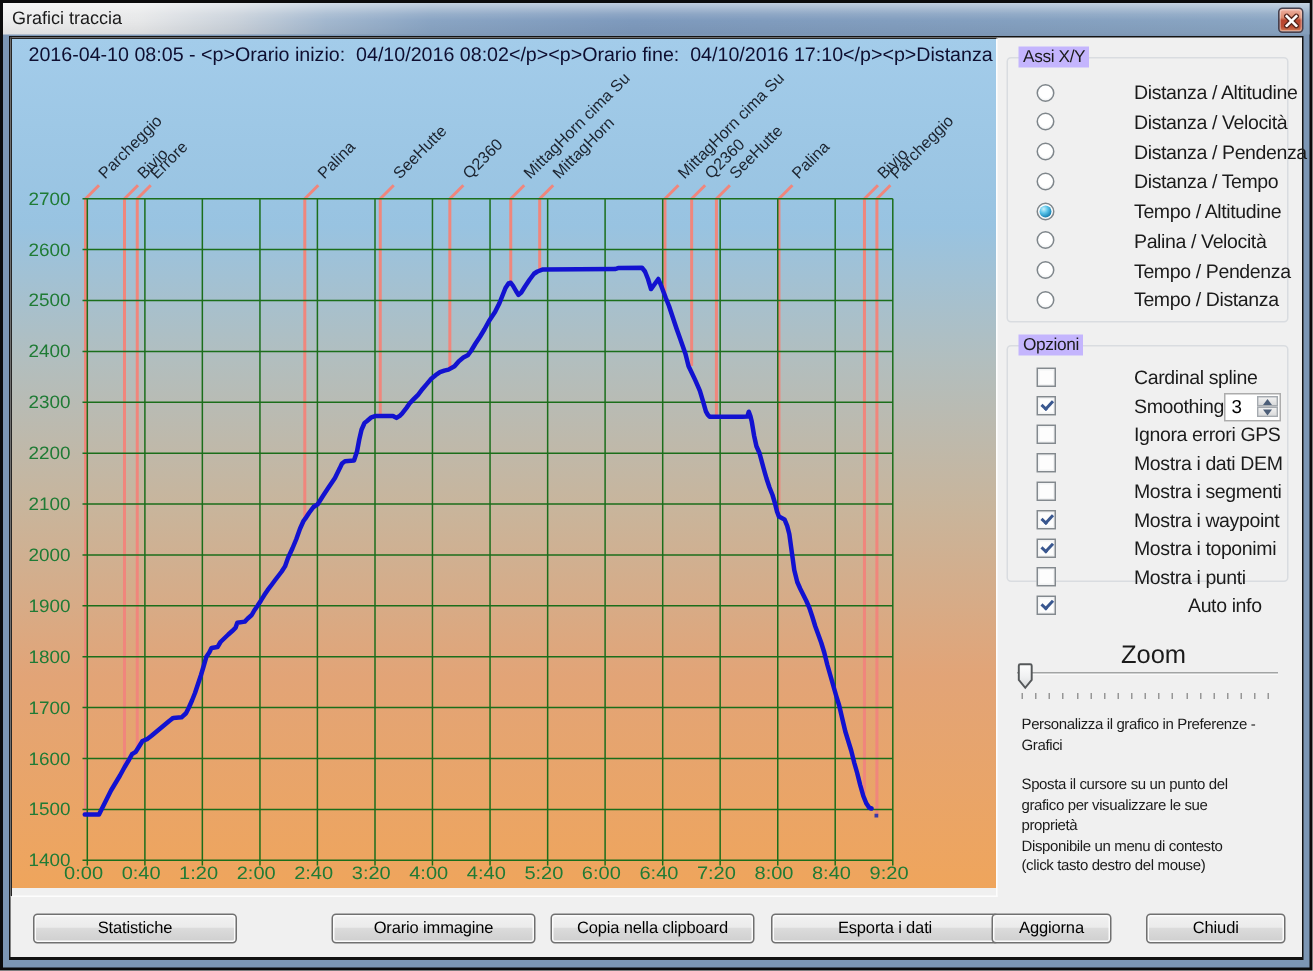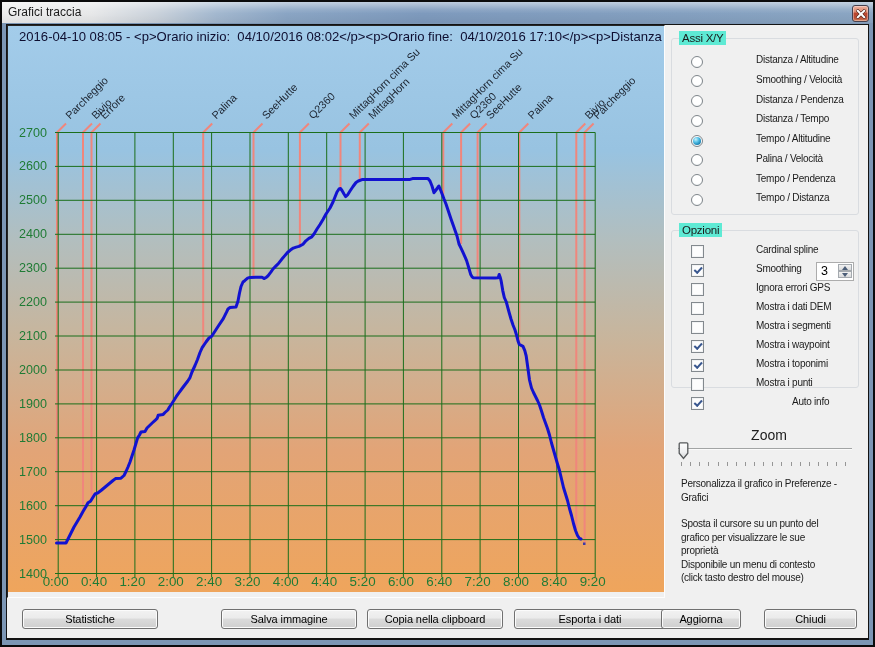--- a/index.html
+++ b/index.html
@@ -15,40 +15,40 @@
   border:1px solid #46404d; background:linear-gradient(180deg,#EFB0A0 0%,#DD8B70 38%,#B8452E 50%,#BC4B32 78%,#D07E59 100%);
   z-index:3; box-shadow:inset 0 0 0 1px rgba(255,255,255,.35); }
 
 #innerborder { position:absolute; left:6px; top:24px; width:863px; height:616px; background:#131313; }
 #client { position:absolute; left:7px; top:25px; width:861px; height:613px; background:#F0F0F0; }
 #chartpanel { position:absolute; left:7px; top:25px; width:658px; height:573px;
   border-top:1px solid #252525; border-left:1px solid #252525;
   border-right:1px solid #FDFDFD; border-bottom:1px solid #FDFDFD; background:#F0F0F0; }
 #chart { position:absolute; left:0; top:0; }
 .group { position:absolute; left:671px; width:188px; border:1px solid #D9DCE0; border-radius:3px; }
-.group > b { position:absolute; left:7px; top:-8px; background:#5eead4; padding:0 3px; font-weight:normal; font-size:11.5px; letter-spacing:-0.25px; color:#1b1b1b; line-height:14px; }
-.ctl { position:absolute; font-size:10px; color:#1b1b1b; white-space:nowrap; letter-spacing:-0.25px;padding-left:46px; }
+.group > b { position:absolute; left:7px; top:-8px; background:#c4b5fd; padding:0 3px; font-weight:normal; font-size:11.5px; letter-spacing:-0.25px; color:#1b1b1b; line-height:14px; }
+.ctl { position:absolute; font-size:13px; color:#1b1b1b; white-space:nowrap; letter-spacing:-0.25px;padding-left:46px; }
 .radio { position:absolute; width:12px; height:12px; border:1px solid #7F868B; border-radius:50%;
   background:radial-gradient(circle at 50% 40%,#FFFFFF 55%,#E2E6E9 100%); }
 .rdot { position:absolute; left:1px; top:1px; width:8px; height:8px; border-radius:50%;
   background:radial-gradient(circle at 35% 30%,#C9F1FB 0%,#5AC4E9 35%,#1E88B8 70%,#0D5E86 100%); }
 .cb { position:absolute; width:13px; height:13px; border:1px solid #83898E;
   background:#FDFDFD; box-shadow:inset 0 0 0 1px #F2F3F4; }
 .check { position:absolute; left:1.5px; top:2px; width:8px; height:4.5px;
   border-left:2.4px solid #39578F; border-bottom:2.4px solid #39578F; transform:rotate(-47deg); }
 #spin { position:absolute; left:816px; top:261.5px; width:38px; height:19px; border:1px solid #ACACAC; background:#fff; }
 #spin i { position:absolute; left:4px; top:1.5px; font-style:normal; font-size:12.5px; color:#000; }
 #spinbtns { position:absolute; right:1.5px; top:1.5px; width:14px; height:14px; }
 .sbtn { position:absolute; left:0; width:14px; height:7px; background:linear-gradient(180deg,#F2F2F2,#D9DADB); border:1px solid #A5AAAF; }
 .sbtn.up { top:0; }
 .sbtn.dn { top:7px; }
 .arr { position:absolute; left:3px; width:0; height:0; border-left:3.5px solid transparent; border-right:3.5px solid transparent; }
 .arr.u { top:1px; border-bottom:4px solid #4C5E78; }
 .arr.d { top:1px; border-top:4px solid #4C5E78; }
-#zoomlbl { position:absolute; left:679px; top:427px; width:180px; text-align:center; font-size:14px; color:#1b1b1b; }
+#zoomlbl { position:absolute; left:679px; top:427px; width:180px; text-align:center; font-size:17px; color:#1b1b1b; }
 #slidertrack { position:absolute; left:678px; top:448px; width:174px; height:1.5px; background:#A2A4A4; border-bottom:1px solid #FAFAFA; }
 #thumb { position:absolute; left:678px; top:442px; }
 .tick { position:absolute; top:461.5px; width:1px; height:4px; background:#969696; }
 .para { position:absolute; left:681px; width:183px; font-size:10px; letter-spacing:-0.25px; line-height:13.5px; color:#1b1b1b; }
 .btn { position:absolute; top:609px; height:20px; border:1px solid #707070; border-radius:3px;
   background:linear-gradient(180deg,#F2F2F2 0%,#EBEBEB 45%,#DBDBDB 50%,#CFCFCF 100%);
   box-shadow:inset 0 0 0 1px #FBFBFB; font-size:11px; letter-spacing:-0.1px; color:#000; text-align:center; line-height:18px; }
 </style>
 </head>
 <body>
@@ -175,21 +175,21 @@
 </svg>
 <div class="group" style="top:38px;height:177px">
     <b>Assi X/Y</b>
   </div>
 <div class="group" style="top:230px;height:158px">
     <b>Opzioni</b>
   </div>
 <span class="radio" style="left:691px;top:55.7px"></span>
 <span class="ctl" style="left:710px;top:54.2px">Distanza / Altitudine</span>
 <span class="radio" style="left:691px;top:75.4px"></span>
-<span class="ctl" style="left:710px;top:73.9px">Smoothing / Velocità</span>
+<span class="ctl" style="left:710px;top:73.9px">Distanza / Velocità</span>
 <span class="radio" style="left:691px;top:95.2px"></span>
 <span class="ctl" style="left:710px;top:93.7px">Distanza / Pendenza</span>
 <span class="radio" style="left:691px;top:114.9px"></span>
 <span class="ctl" style="left:710px;top:113.4px">Distanza / Tempo</span>
 <span class="radio" style="left:691px;top:134.7px">
     <span class="rdot"></span>
   </span>
 <span class="ctl" style="left:710px;top:133.2px">Tempo / Altitudine</span>
 <span class="radio" style="left:691px;top:154.4px"></span>
 <span class="ctl" style="left:710px;top:152.9px">Palina / Velocità</span>
@@ -261,17 +261,17 @@
 <span class="tick" style="left:790.5px"></span>
 <span class="tick" style="left:799.7px"></span>
 <span class="tick" style="left:808.8px"></span>
 <span class="tick" style="left:817.9px"></span>
 <span class="tick" style="left:827px"></span>
 <span class="tick" style="left:836.2px"></span>
 <span class="tick" style="left:845.3px"></span>
 <div class="para" style="top:477px">Personalizza il grafico in Preferenze -<br>Grafici</div>
 <div class="para" style="top:517px">Sposta il cursore su un punto del<br>grafico per visualizzare le sue<br>proprietà<br>Disponibile un menu di contesto<br>(click tasto destro del mouse)</div>
 <span class="btn" style="left:22px;width:136px">Statistiche</span>
-<span class="btn" style="left:221px;width:136px">Salva immagine</span>
+<span class="btn" style="left:221px;width:136px">Orario immagine</span>
 <span class="btn" style="left:367px;width:136px">Copia nella clipboard</span>
 <span class="btn" style="left:514px;width:152px">Esporta i dati</span>
 <span class="btn" style="left:661px;width:80px">Aggiorna</span>
 <span class="btn" style="left:764px;width:93px">Chiudi</span>
 
 </body></html>

